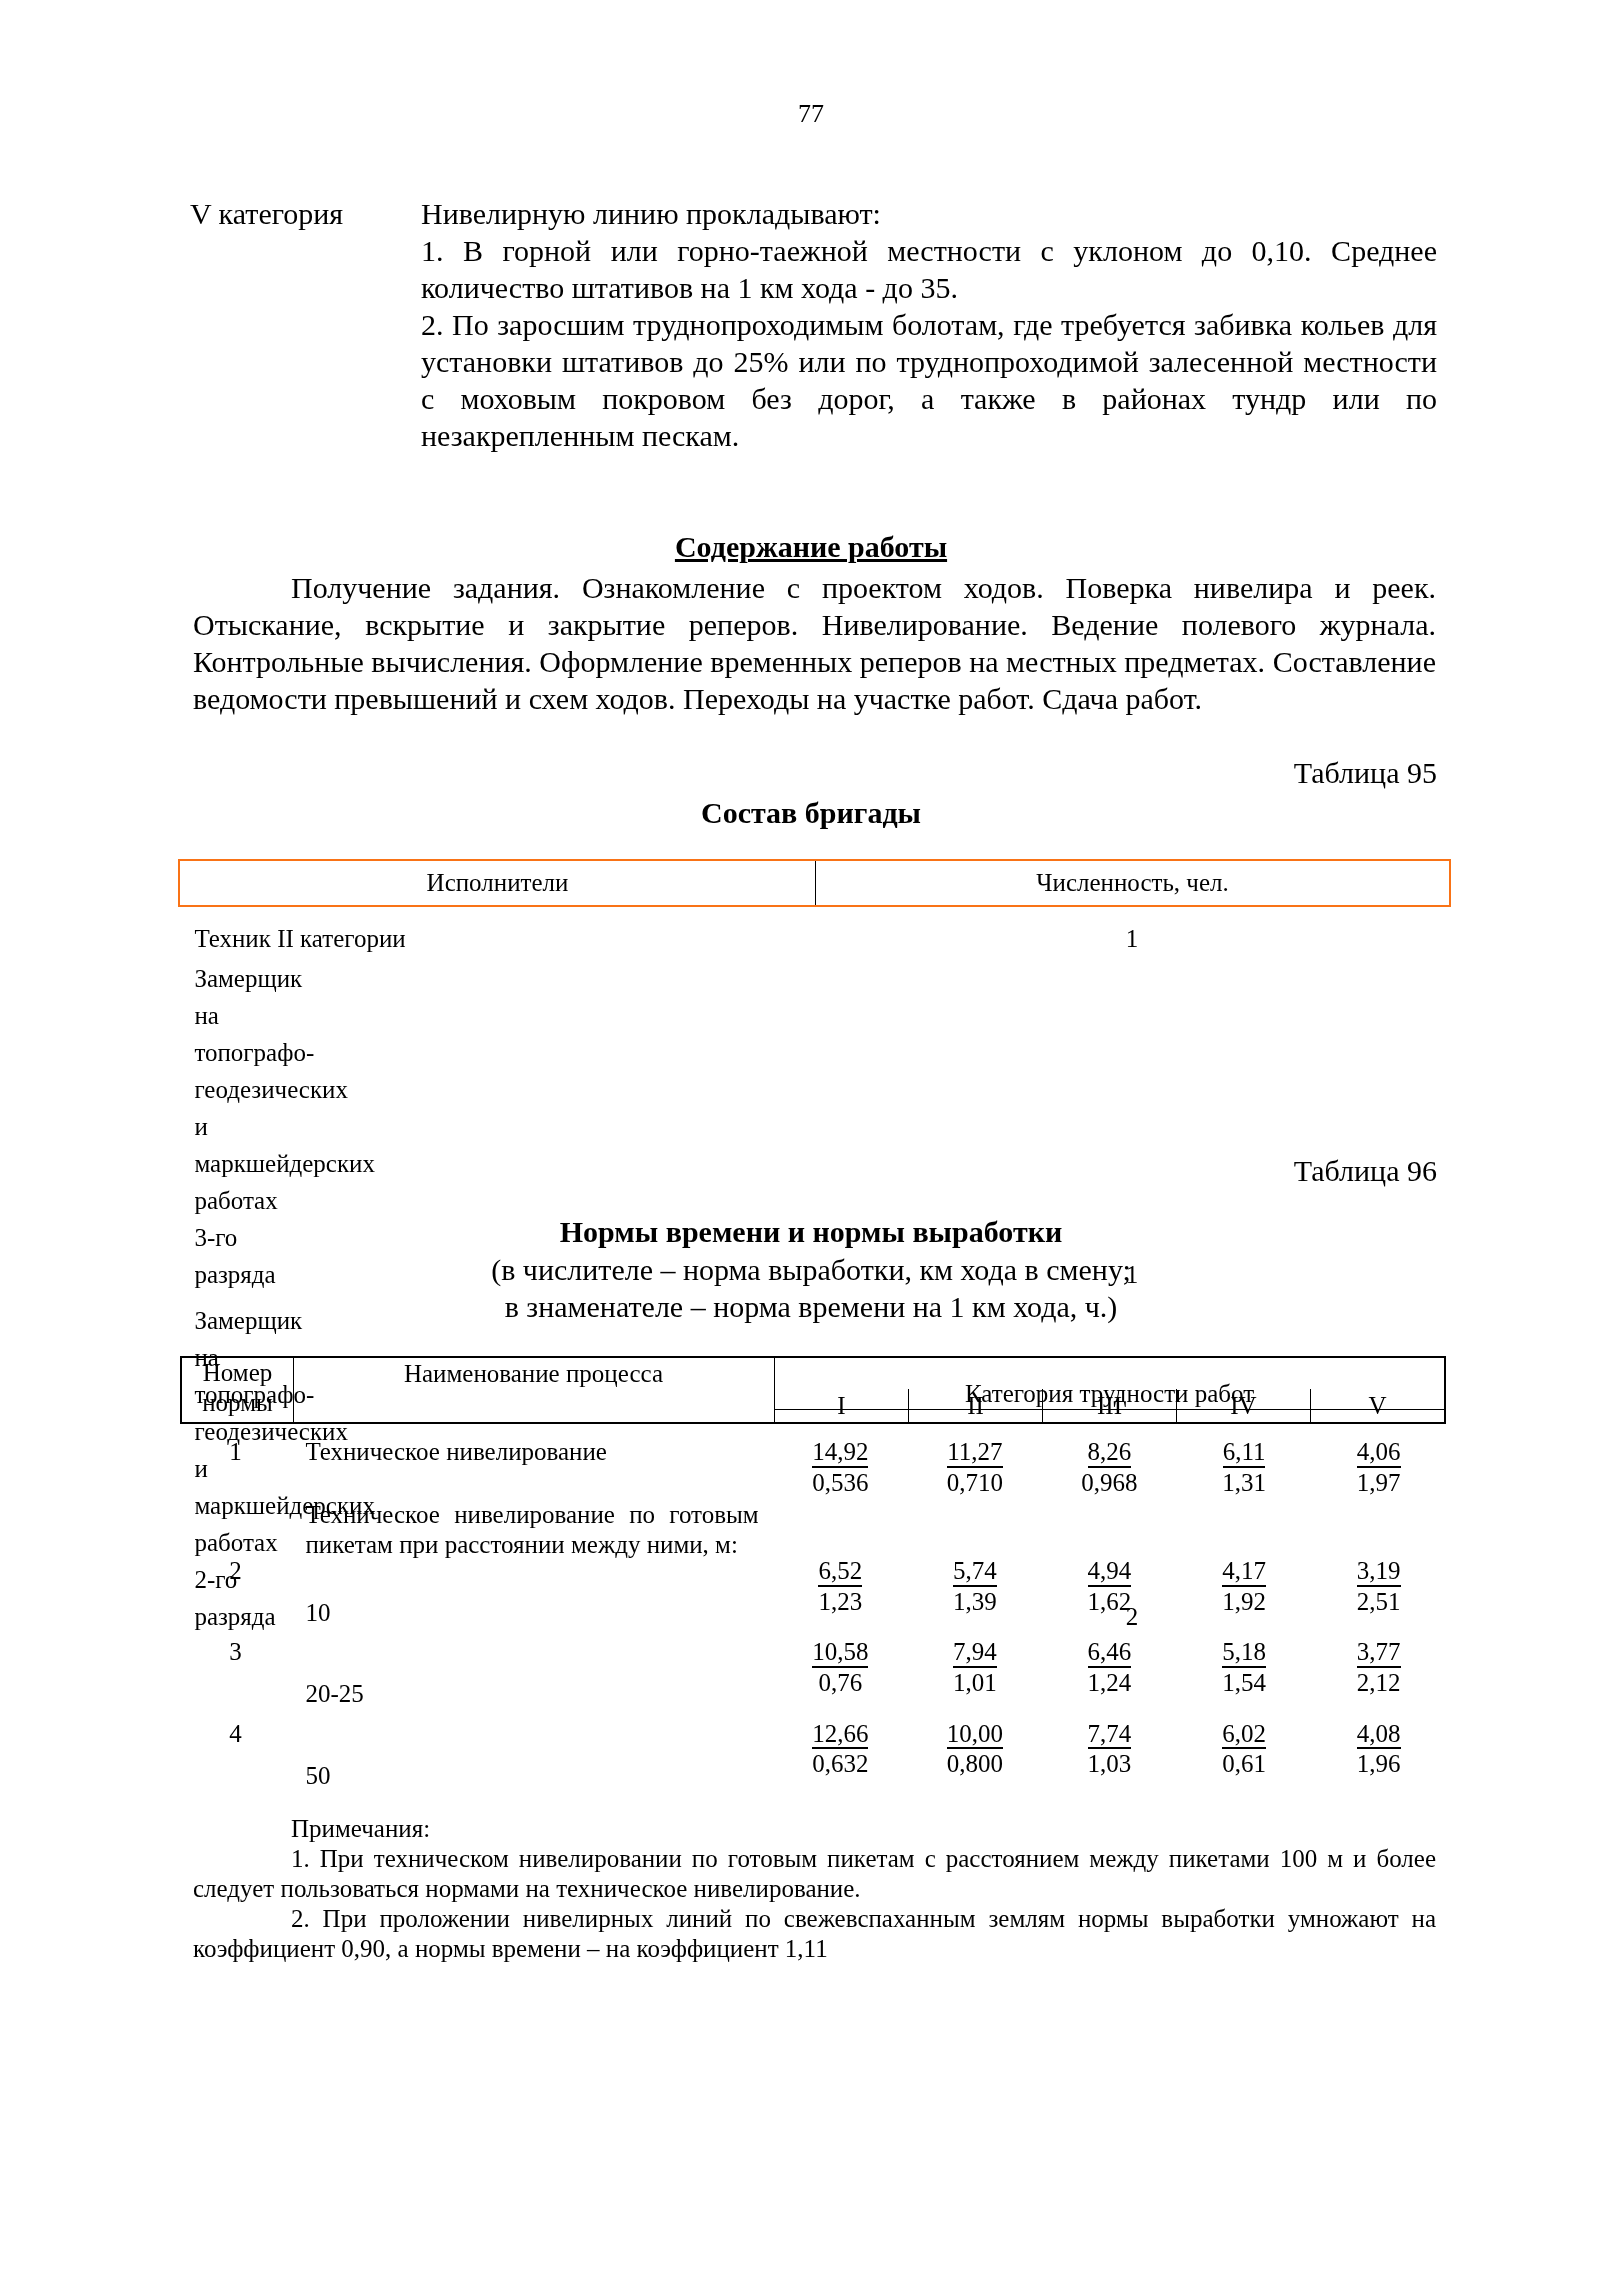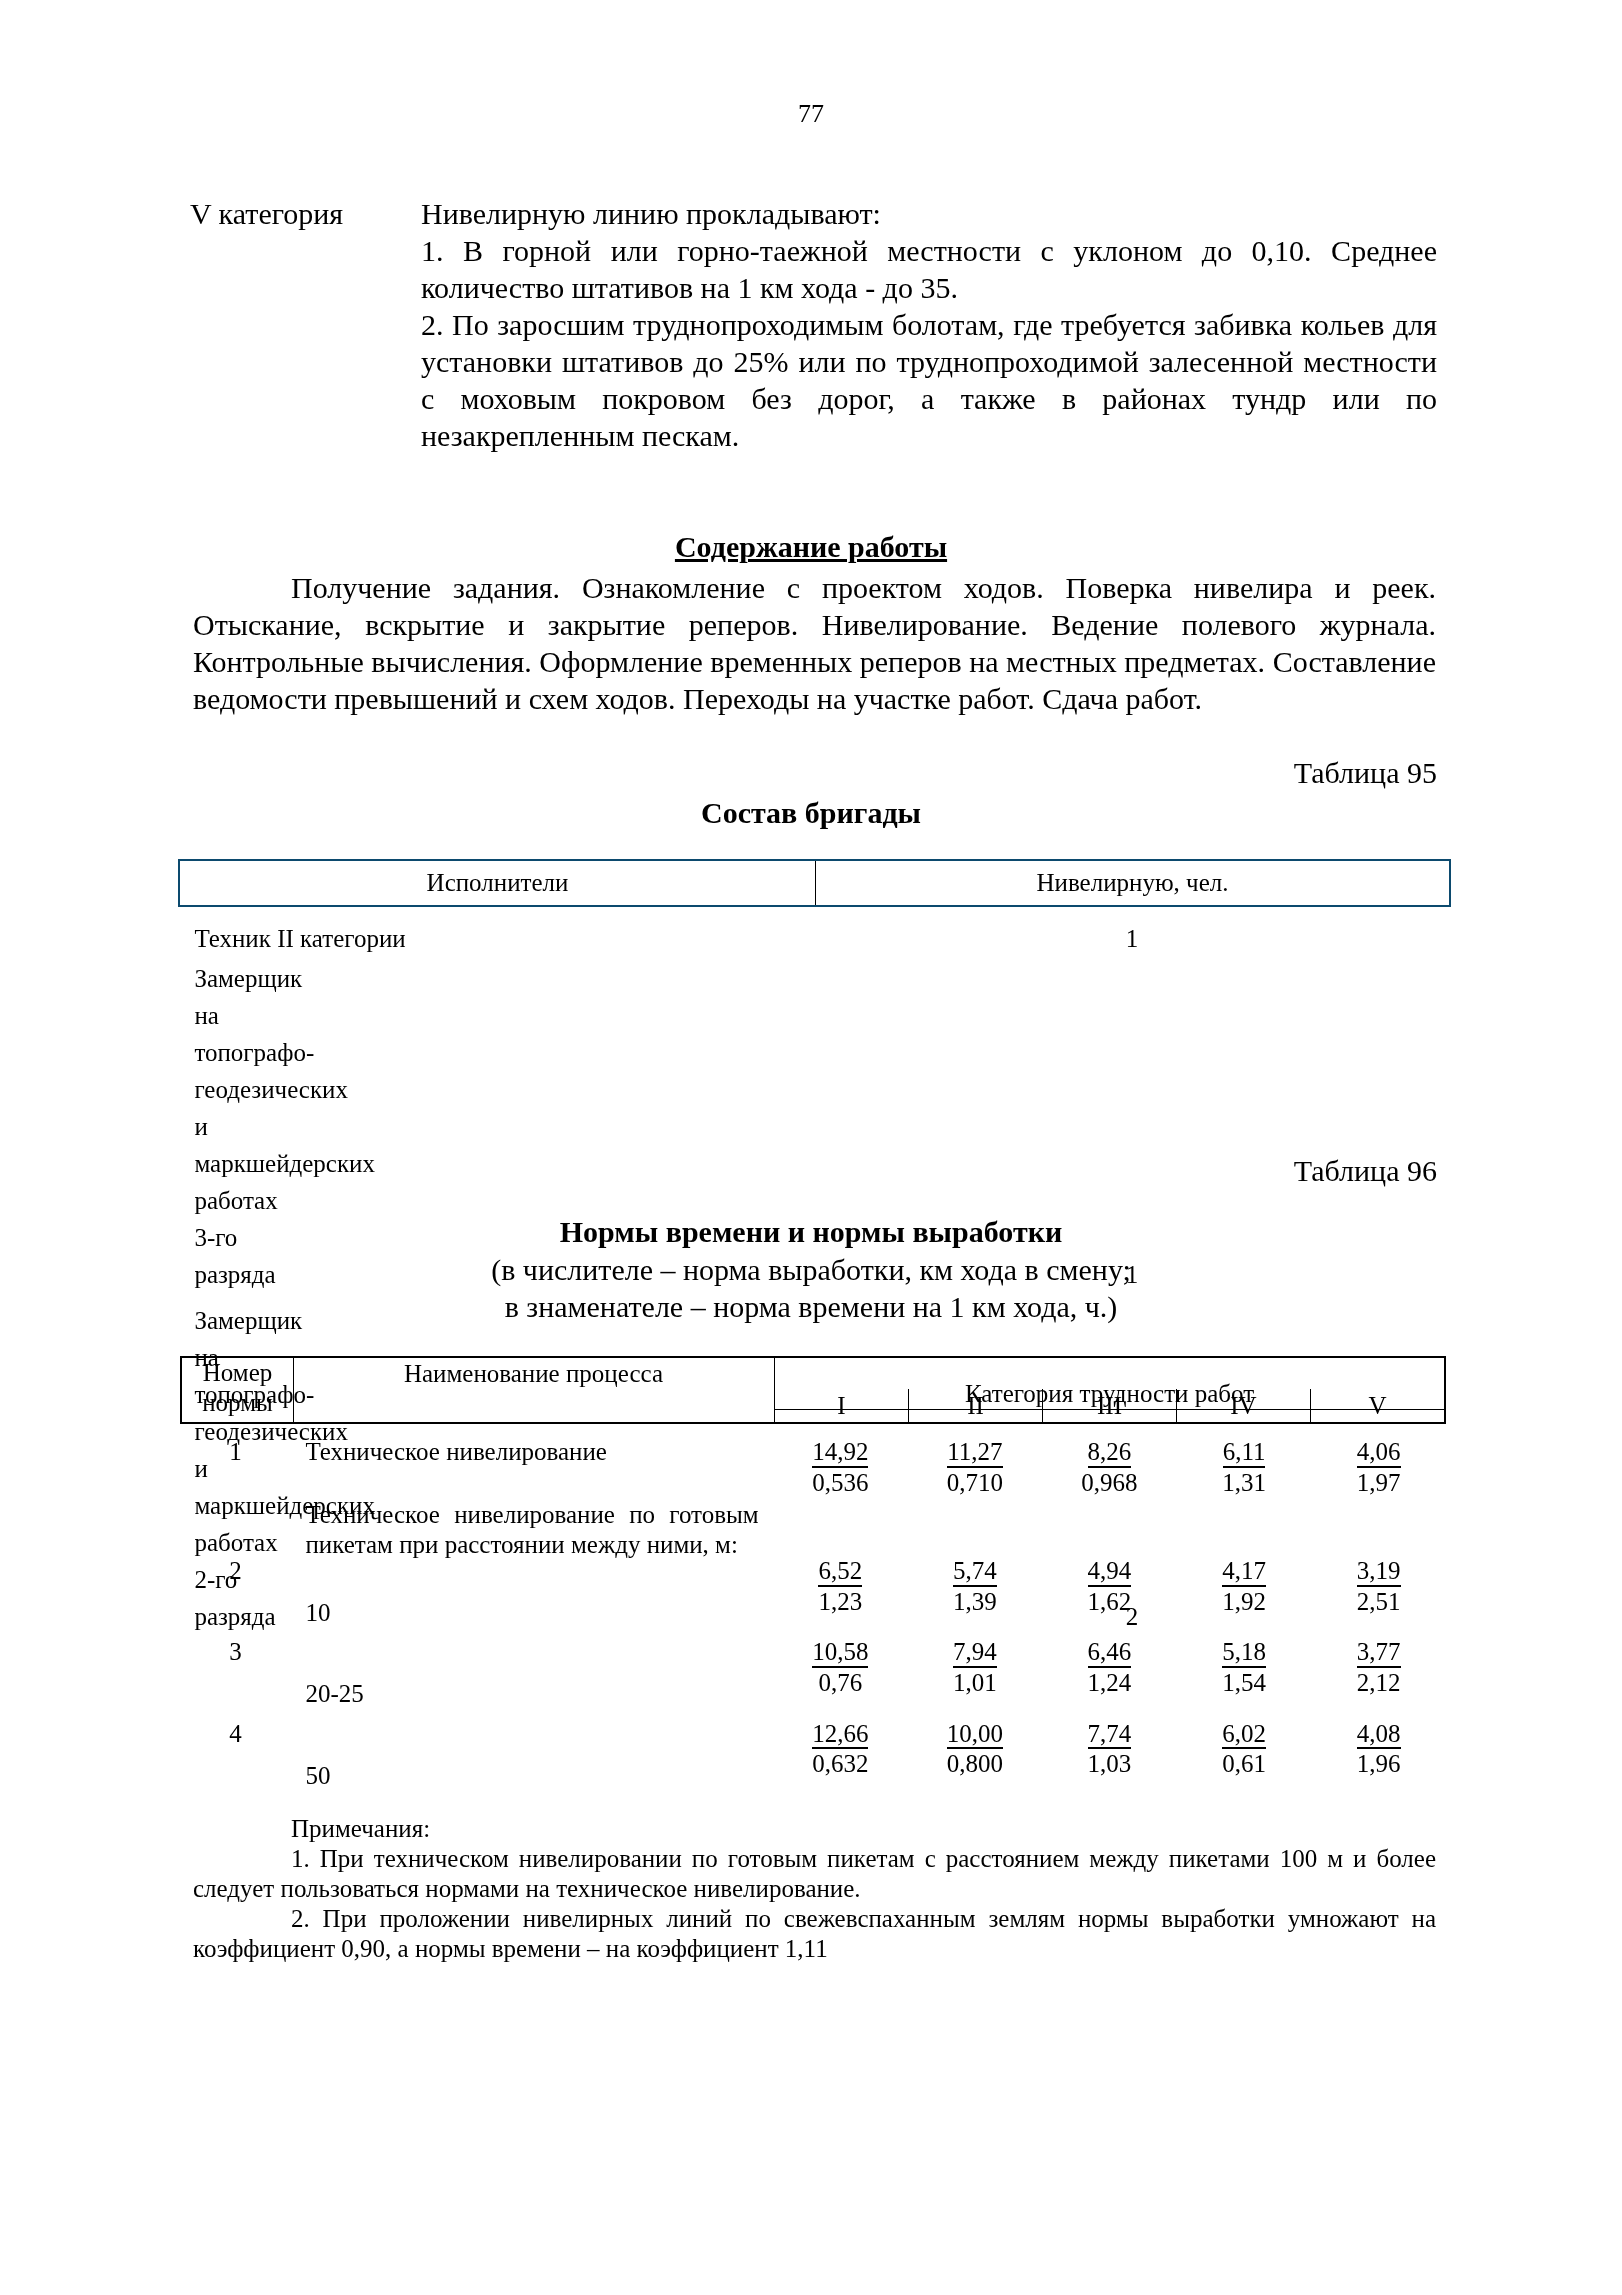--- a/index.html
+++ b/index.html
@@ -13,21 +13,21 @@
     .cat-label { left: 190px; top: 195px; font-size: 30px; line-height: 38px; }
     .cat-text { left: 421px; top: 195px; width: 1016px; font-size: 30px; line-height: 37px; text-align: justify; }
     .cat-text p { margin: 0; }
     .section-title { left: 0; width: 1622px; text-align: center; font-weight: bold; font-size: 30px; line-height: 38px; }
     .content-par { left: 193px; top: 569px; width: 1243px; font-size: 30px; line-height: 37px; text-align: justify; text-indent: 98px; margin: 0; }
     .table-label { right: 185px; font-size: 30px; line-height: 38px; text-align: right; }
     .subtitle { left: 0; width: 1622px; text-align: center; font-size: 30px; line-height: 37px; }
 
     
     .t95 { left: 178px; top: 859px; width: 1273px; }
-    .t95-head { display: flex; border: 2px solid #0c4a6e; height: 48px; box-sizing: border-box; font-family: Liberation Serif, serif; }
+    .t95-head { display: flex; border: 2px solid #f97316; height: 48px; box-sizing: border-box; font-family: Liberation Serif, serif; }
     .t95-head div { display: flex; align-items: center; justify-content: center; font-size: 25px; }
     .t95-head .c1 { width: 635px; border-right: 1.3px solid #000; }
     .t95-head .c2 { flex: 1; }
     .t95-row { display: flex; font-size: 25px; line-height: 37px; }
     .t95-row .c1 { width: 635px; padding-left: 16.4px; box-sizing: border-box; }
     .t95-row .c2 { flex: 1; text-align: center; display: flex; align-items: flex-end; justify-content: center; }
 
     
     .t96 { left: 180px; top: 1356px; width: 1266px; }
     .t96-head { position: relative; height: 68px; border: 2px solid #000; box-sizing: border-box; font-size: 25px; }
@@ -66,21 +66,21 @@
 
 <div class="abs section-title" style="top:528px;text-decoration:underline;">Содержание работы</div>
 <p class="abs content-par">Получение задания. Ознакомление с проектом ходов. Поверка нивелира и реек. Отыскание, вскрытие и закрытие реперов. Нивелирование. Ведение полевого журнала. Контрольные вычисления. Оформление временных реперов на местных предметах. Составление ведомости превышений и схем ходов. Переходы на участке работ. Сдача работ.</p>
 
 <div class="abs table-label" style="top:754px;">Таблица 95</div>
 <div class="abs section-title" style="top:794px;">Состав бригады</div>
 
 <div class="abs t95">
   <div class="t95-head">
     <div class="c1">Исполнители</div>
-    <div class="c2">Нивелирную, чел.</div>
+    <div class="c2">Численность, чел.</div>
   </div>
   <div class="t95-row" style="margin-top:13px;">
     <div class="c1">Техник II категории</div>
     <div class="c2">1</div>
   </div>
   <div class="t95-row" style="margin-top:3px; width:1273px;">
     <div class="c1" style="padding-right:537px;">Замерщик на топографо-геодезических и маркшейдерских работах 3-го разряда</div>
     <div class="c2" style="padding-top:6.5px;">1</div>
   </div>
   <div class="t95-row" style="margin-top:9.2px;">

